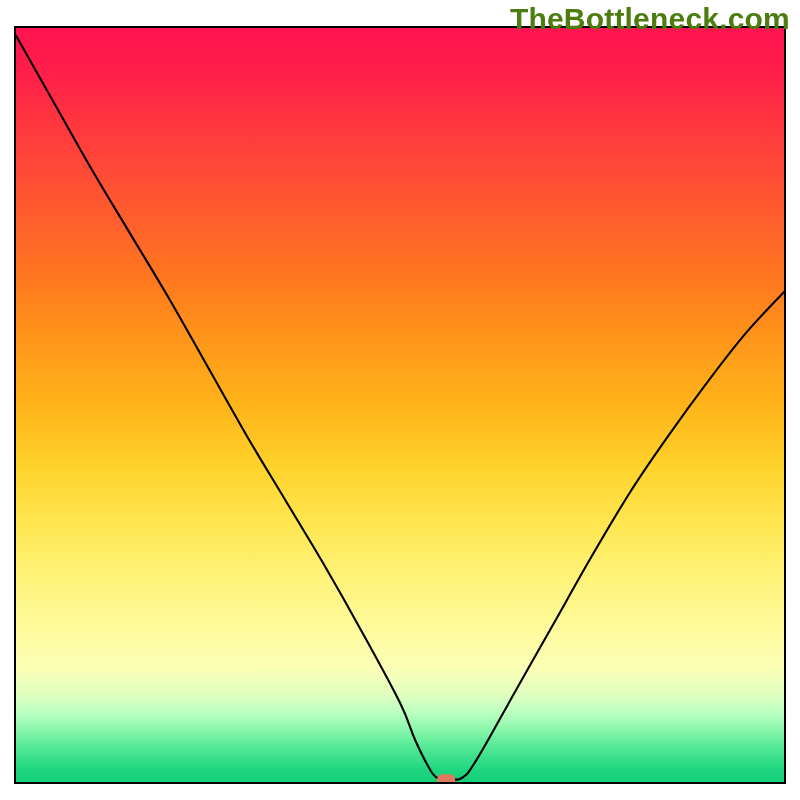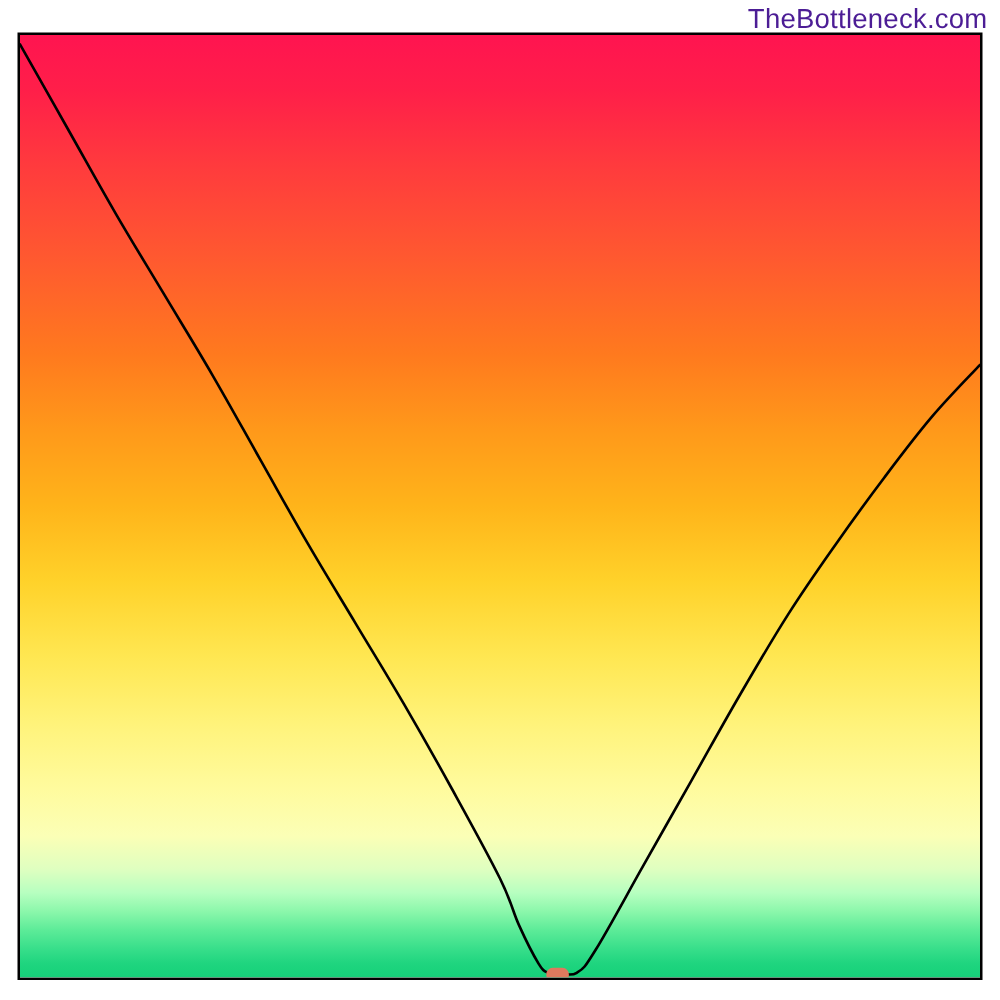--- a/index.html
+++ b/index.html
@@ -13,23 +13,23 @@
   }
   .stage {
     position: relative;
     width: 800px;
     height: 800px;
   }
   .watermark {
     position: absolute;
     top: 2px;
     right: 10px;
-    font-size: 22px;
-    font-weight: 400;
-    color: #4c1d95;
+    font-size: 30px;
+    font-weight: 700;
+    color: #4d7c0f;
     letter-spacing: 0.2px;
     z-index: 5;
     user-select: none;
   }
   .plot-frame {
     position: absolute;
     left: 14px;
     top: 26px;
     width: 772px;
     height: 758px;

